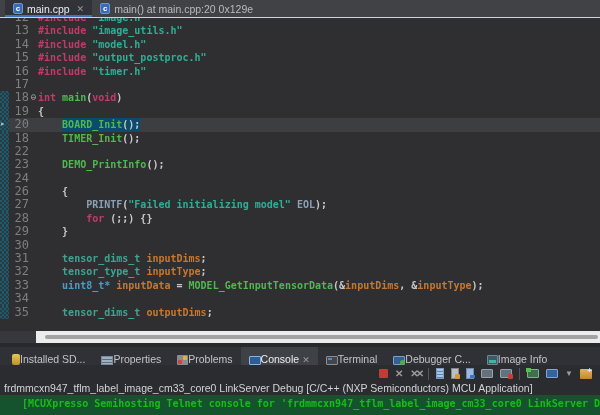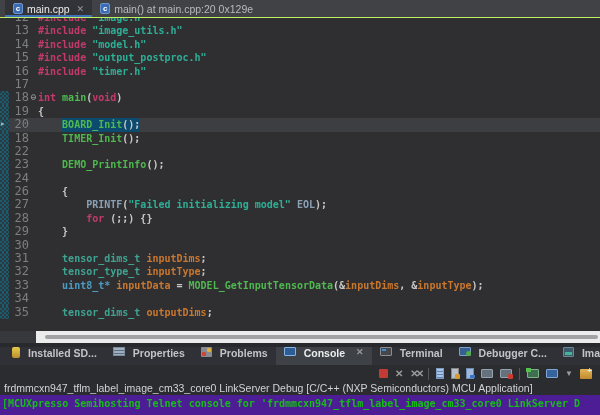--- a/index.html
+++ b/index.html
@@ -34,21 +34,21 @@
 
   
   .hsb{height:12px;display:flex;flex:0 0 auto;}
   .hsb-corner{width:36px;background:#37383b;flex:0 0 auto;}
   .hsb-track{flex:1;background:#ececec;position:relative;}
   .hsb-thumb{position:absolute;left:9px;right:2px;top:4px;height:4px;background:#a2a2a4;border-radius:2px;}
   .gap{height:4px;background:#28292c;flex:0 0 auto;}
 
   
   .ptabs{height:18px;background:#303136;display:flex;align-items:stretch;padding-left:4px;flex:0 0 auto;font-size:10.5px;color:#c3c4c7;}
-  .ptab{display:flex;align-items:flex-start;gap:8px;padding:0 8px;cursor:default;white-space:nowrap;font-weight:bold;}
+  .ptab{display:flex;align-items:flex-end;gap:0;padding:0 8px;cursor:default;white-space:nowrap;}
   .ptab.active{background:#3e4146;color:#eceded;}
   .pfill{flex:1;}
 
   .ic{display:inline-block;flex:0 0 auto;}
   .ic-installed-sdks{width:8px;height:11px;background:linear-gradient(#e8c94d,#bd8f2e);border-radius:2px;}
   .ic-properties{width:12px;height:9px;background:repeating-linear-gradient(#9eb0c2 0 2px,#5c6d7e 2px 3px);border:1px solid #7c8b99;box-sizing:border-box;}
   .ic-problems{width:11px;height:10px;background:#888c92;border-radius:1px;position:relative;}
   .ic-problems::before{content:"";position:absolute;left:1px;top:5px;width:4px;height:4px;background:#d04338;border-radius:1px;}
   .ic-problems::after{content:"";position:absolute;right:1px;top:1px;width:4px;height:4px;background:#e0b23c;border-radius:1px;}
   .ic-console-tab{width:12px;height:9px;background:#2e5d95;border:1px solid #86b4e4;box-sizing:border-box;border-radius:1px;}
@@ -80,21 +80,21 @@
   .tb-pin-console::before{content:"";position:absolute;left:-2px;top:-2px;width:5px;height:4px;background:#54c24e;}
   .tb-display-console{width:12px;height:9px;background:#35639c;border:1px solid #7fa6d4;box-sizing:border-box;border-radius:1px;}
   .tb-dropdown{color:#9a9b9e;font-size:8px;}
   .tb-dropdown::before{content:"▼";}
   .tb-open-console{width:12px;height:10px;background:linear-gradient(#e4b458,#c08a2e);border-radius:1px;position:relative;}
   .tb-open-console::before{content:"+";position:absolute;right:0;top:-3px;color:#dfe8ef;font-size:8px;font-weight:bold;}
 
   
   .ctitle{height:13px;background:#2b2c30;color:#d2d3d5;font-size:10.5px;line-height:13px;padding-left:4px;
     white-space:nowrap;overflow:hidden;flex:0 0 auto;}
-  .cout{flex:1;background:#4c1d95;overflow:hidden;}
+  .cout{flex:1;background:#14532d;overflow:hidden;text-align:right;}
   .cline{font-family:"DejaVu Sans Mono",monospace;font-size:10px;font-weight:bold;color:var(--green);
     white-space:pre;padding:3px 0 0 2px;}
 </style>
 </head>
 <body>
 
 <div id="app">
   <div class="tabstrip">
       <div class="etab active">
         <span class="cfile"></span>

